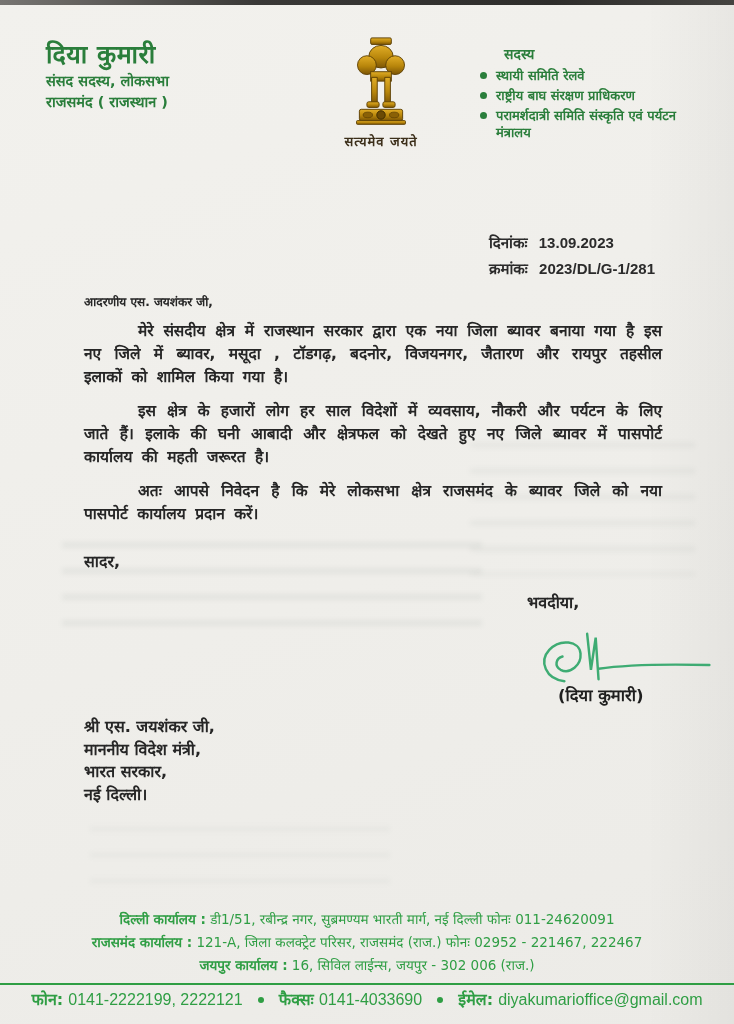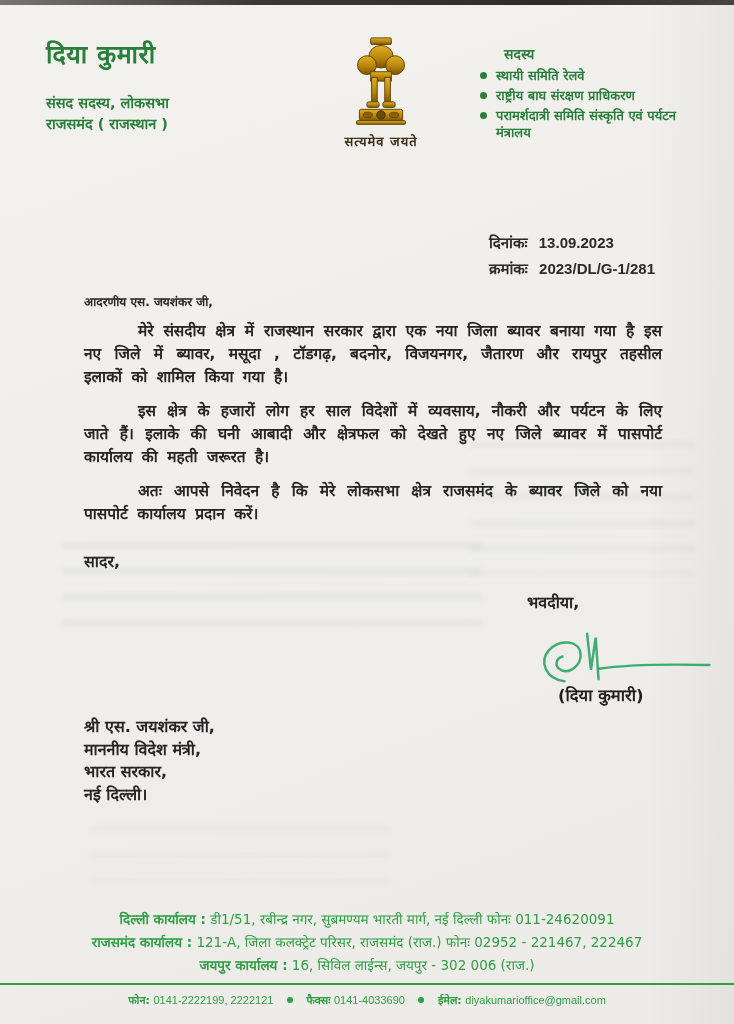--- a/index.html
+++ b/index.html
@@ -12,21 +12,21 @@
       linear-gradient(160deg,#f2f1ed 0%, #efeeea 55%, #ecebe7 100%);
     overflow:hidden;
     font-family:"DejaVu Sans", sans-serif;
     color:#222;
   }
   .scan-edge-top{position:absolute;top:0;left:0;right:0;height:5px;
     background:linear-gradient(to right,#777572,#3a3937 35%,#2e2d2b 75%,#454441);}
   
   .letterhead{position:absolute;top:36px;left:46px;right:26px;display:flex;justify-content:space-between;}
   .lh-left{width:236px;}
-  .sender-name{color:#2a7e3b;font-size:25px;font-weight:bold;letter-spacing:.5px;margin-bottom:23px;}
+  .sender-name{color:#2a7e3b;font-size:25px;font-weight:bold;letter-spacing:.5px;margin-bottom:1px;}
   .sender-desig{color:#2a7e3b;font-size:14.5px;font-weight:bold;line-height:21px;}
   .lh-center{width:170px;text-align:center;padding-top:0;}
   .emblem{display:block;margin:0 auto;}
   .motto{font-size:13px;color:#3c2f1a;font-weight:bold;margin-top:2px;letter-spacing:1px;}
   .lh-right{width:228px;padding-top:8px;}
   .member-heading{color:#2a7e3b;font-size:14px;font-weight:bold;margin:0 0 4px 24px;}
   .memberships{list-style:none;margin:0;padding:0;}
   .memberships li{display:flex;align-items:flex-start;margin-bottom:3px;color:#2a7e3b;font-size:13px;font-weight:bold;line-height:17px;}
   .bullet{flex:0 0 auto;width:7px;height:7px;border-radius:50%;background:#2a7e3b;margin:5px 9px 0 0;}
   
@@ -41,21 +41,21 @@
   .closing-left{margin:24px 0 16px 0;font-size:16px;font-weight:600;color:#262626;}
   .closing-right{position:absolute;top:591px;left:527px;font-size:16px;font-weight:600;color:#262626;}
   .signature-svg{position:absolute;top:626px;left:536px;}
   .signatory{position:absolute;top:683px;left:558px;font-size:16.5px;font-weight:bold;color:#1f1f1f;}
   .addressee{position:absolute;top:716px;left:84px;font-size:16px;font-weight:600;line-height:22.5px;color:#262626;}
   
   .letter-footer{position:absolute;left:0;right:0;top:908px;text-align:center;color:#2f9e44;}
   .office-line{font-size:13.5px;line-height:23px;white-space:nowrap;}
   .office-label{font-weight:bold;}
   .footer-divider{height:2px;background:#2f9e44;margin:6px 0 5px 0;}
-  .contact-line{font-size:11px;line-height:20px;white-space:nowrap;}
+  .contact-line{font-size:16px;line-height:20px;white-space:nowrap;}
   .contact-label{font-weight:bold;}
   .contact-value{font-family:"Liberation Sans","DejaVu Sans",sans-serif;}
   .sep-dot{display:inline-block;width:6px;height:6px;border-radius:50%;background:#2f9e44;margin:0 10px 2px 10px;vertical-align:middle;}
   
   .smudge{position:absolute;filter:blur(2.5px);opacity:.10;pointer-events:none;
     background:repeating-linear-gradient(to bottom, transparent 0 6px, #7d8a85 6px 12px, transparent 12px 26px);}
   .smudge-a{left:62px;top:536px;width:420px;height:108px;}
   .smudge-b{left:470px;top:436px;width:225px;height:140px;opacity:.07;}
   .smudge-c{left:90px;top:820px;width:300px;height:70px;opacity:.05;}
 </style>

